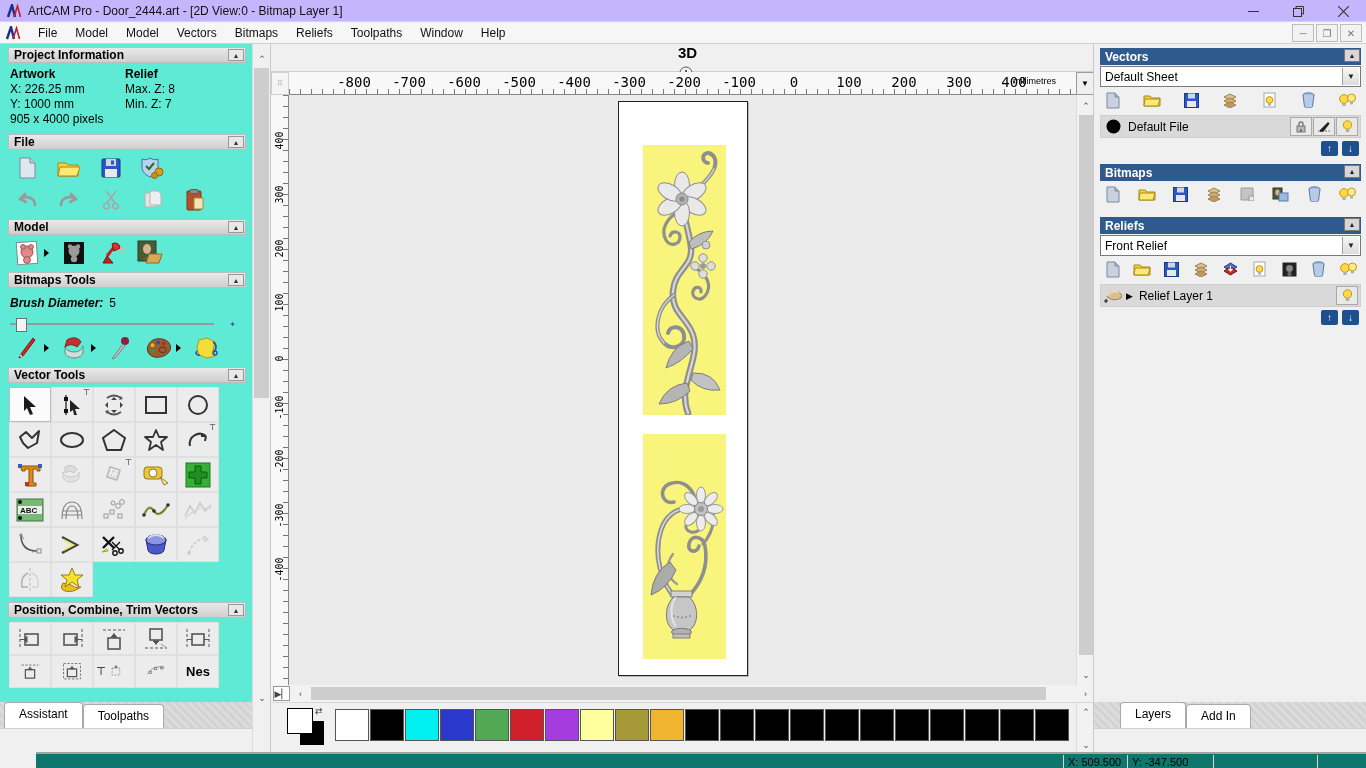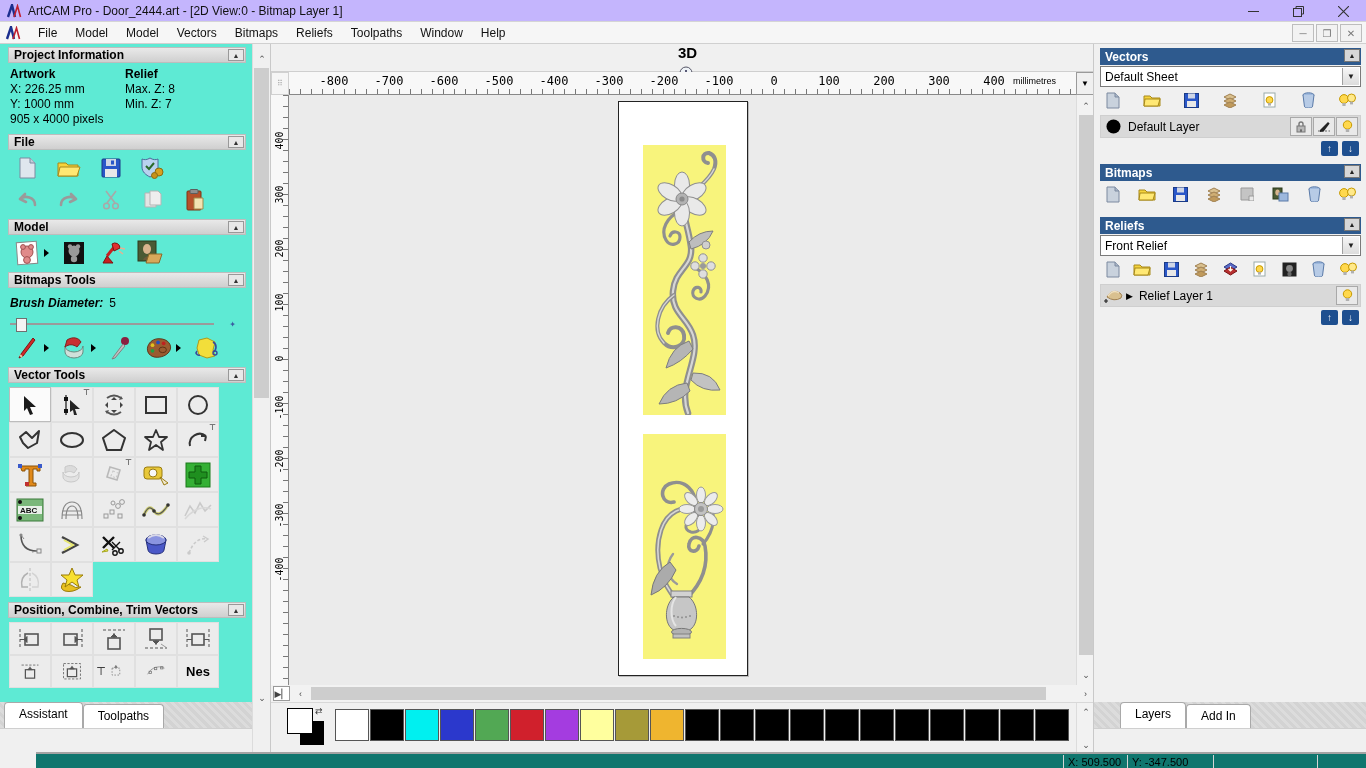--- a/index.html
+++ b/index.html
@@ -65,21 +65,21 @@
   .tb-3d { font-weight:bold; font-size:15px; padding:0 4px; }
   .tb-btn { width:24px; height:22px; display:flex; align-items:center; justify-content:center; }
   .tb-btn.boxed { border:1px solid #9a9a9a; background:#f4f4f4; }
   .tb-sep { width:1px; height:18px; background:#c0c0c0; margin:0 4px; }
   .width-preview { display:flex; align-items:center; margin-left:14px; }
 
   
   .ruler-corner { position:absolute; left:0; top:28px; width:18px; height:23px; background:#f5f5f5; border:1px solid #d0d0d0; color:#a8a8a8; font-size:8px; display:flex; align-items:center; justify-content:center; }
   .ruler-top { position:absolute; left:18px; top:28px; width:787px; height:23px; background:#f8f8f8; border-bottom:1px solid #888;
     background-image:repeating-linear-gradient(90deg,#777 0 1px,transparent 1px 11px); background-size:100% 5px; background-position:0 100%; background-repeat:no-repeat; }
-  .ruler-top .tick-label { position:absolute; top:2px; transform:translateX(-50%); font-size:12px; font-family:"DejaVu Sans Mono",monospace; }
+  .ruler-top .tick-label { position:absolute; top:2px; transform:translateX(-50%); font-size:14px; font-family:"DejaVu Sans Mono",monospace;margin-left:20px; }
   .ruler-units { position:absolute; right:20px; top:4px; font-size:9px; }
   .units-drop { position:absolute; left:805px; top:28px; width:18px; height:23px; border:1px solid #9a9a9a; background:#f0f0f0; font-size:8px; display:flex; align-items:center; justify-content:center; }
   .ruler-left { position:absolute; left:0; top:51px; width:18px; height:590px; background:#f8f8f8; border-right:1px solid #888;
     background-image:repeating-linear-gradient(180deg,#777 0 1px,transparent 1px 11px); background-size:5px 100%; background-position:100% 0; background-repeat:no-repeat; }
   .ruler-left .tick-label { position:absolute; left:1px; transform:rotate(-90deg); transform-origin:center; font-size:10px; font-family:"DejaVu Sans Mono",monospace; width:14px; text-align:center; }
 
   
   .viewport { position:absolute; left:18px; top:51px; width:787px; height:590px; background:#ebebeb; overflow:hidden; }
   .page { position:absolute; left:329px; top:6px; width:130px; height:575px; background:#ffffff; border:1px solid #222; box-shadow:1px 1px 0 #bbb; }
   .art-panel { position:absolute; left:24px; width:83px; }
@@ -931,21 +931,21 @@
             <rect x="4.4" y="11" width="3.2" height="3" fill="#b0b0b0"></rect>
             <circle cx="13.5" cy="6" r="4" fill="#ffe98a" stroke="#c79a00"></circle>
             <rect x="12" y="9.6" width="3" height="2.8" fill="#b0b0b0"></rect>
           </svg>
         </span>
     </div>
     <div class="layer-row">
       <svg width="17" height="17" viewBox="0 0 17 17" style="margin-left:4px">
           <circle cx="8.5" cy="8.5" r="7" fill="#000"></circle>
         </svg>
-      <span class="lr-label">Default Layer</span>
+      <span class="lr-label">Default File</span>
       <div class="lr-btns">
         <span class="lr-btn">
             <svg width="12" height="13" viewBox="0 0 12 13">
               <rect x="2" y="6" width="8" height="6" fill="#b8b8b8" stroke="#777"></rect>
               <path d="M4 6 V4 a2 2 0 0 1 4 0 v2" fill="none" stroke="#777" stroke-width="1.4"></path>
               <path d="M6 9 l0 2 M5 11 l2 0" stroke="#555"></path>
             </svg>
           </span>
         <span class="lr-btn">
             <svg width="14" height="13" viewBox="0 0 14 13">

